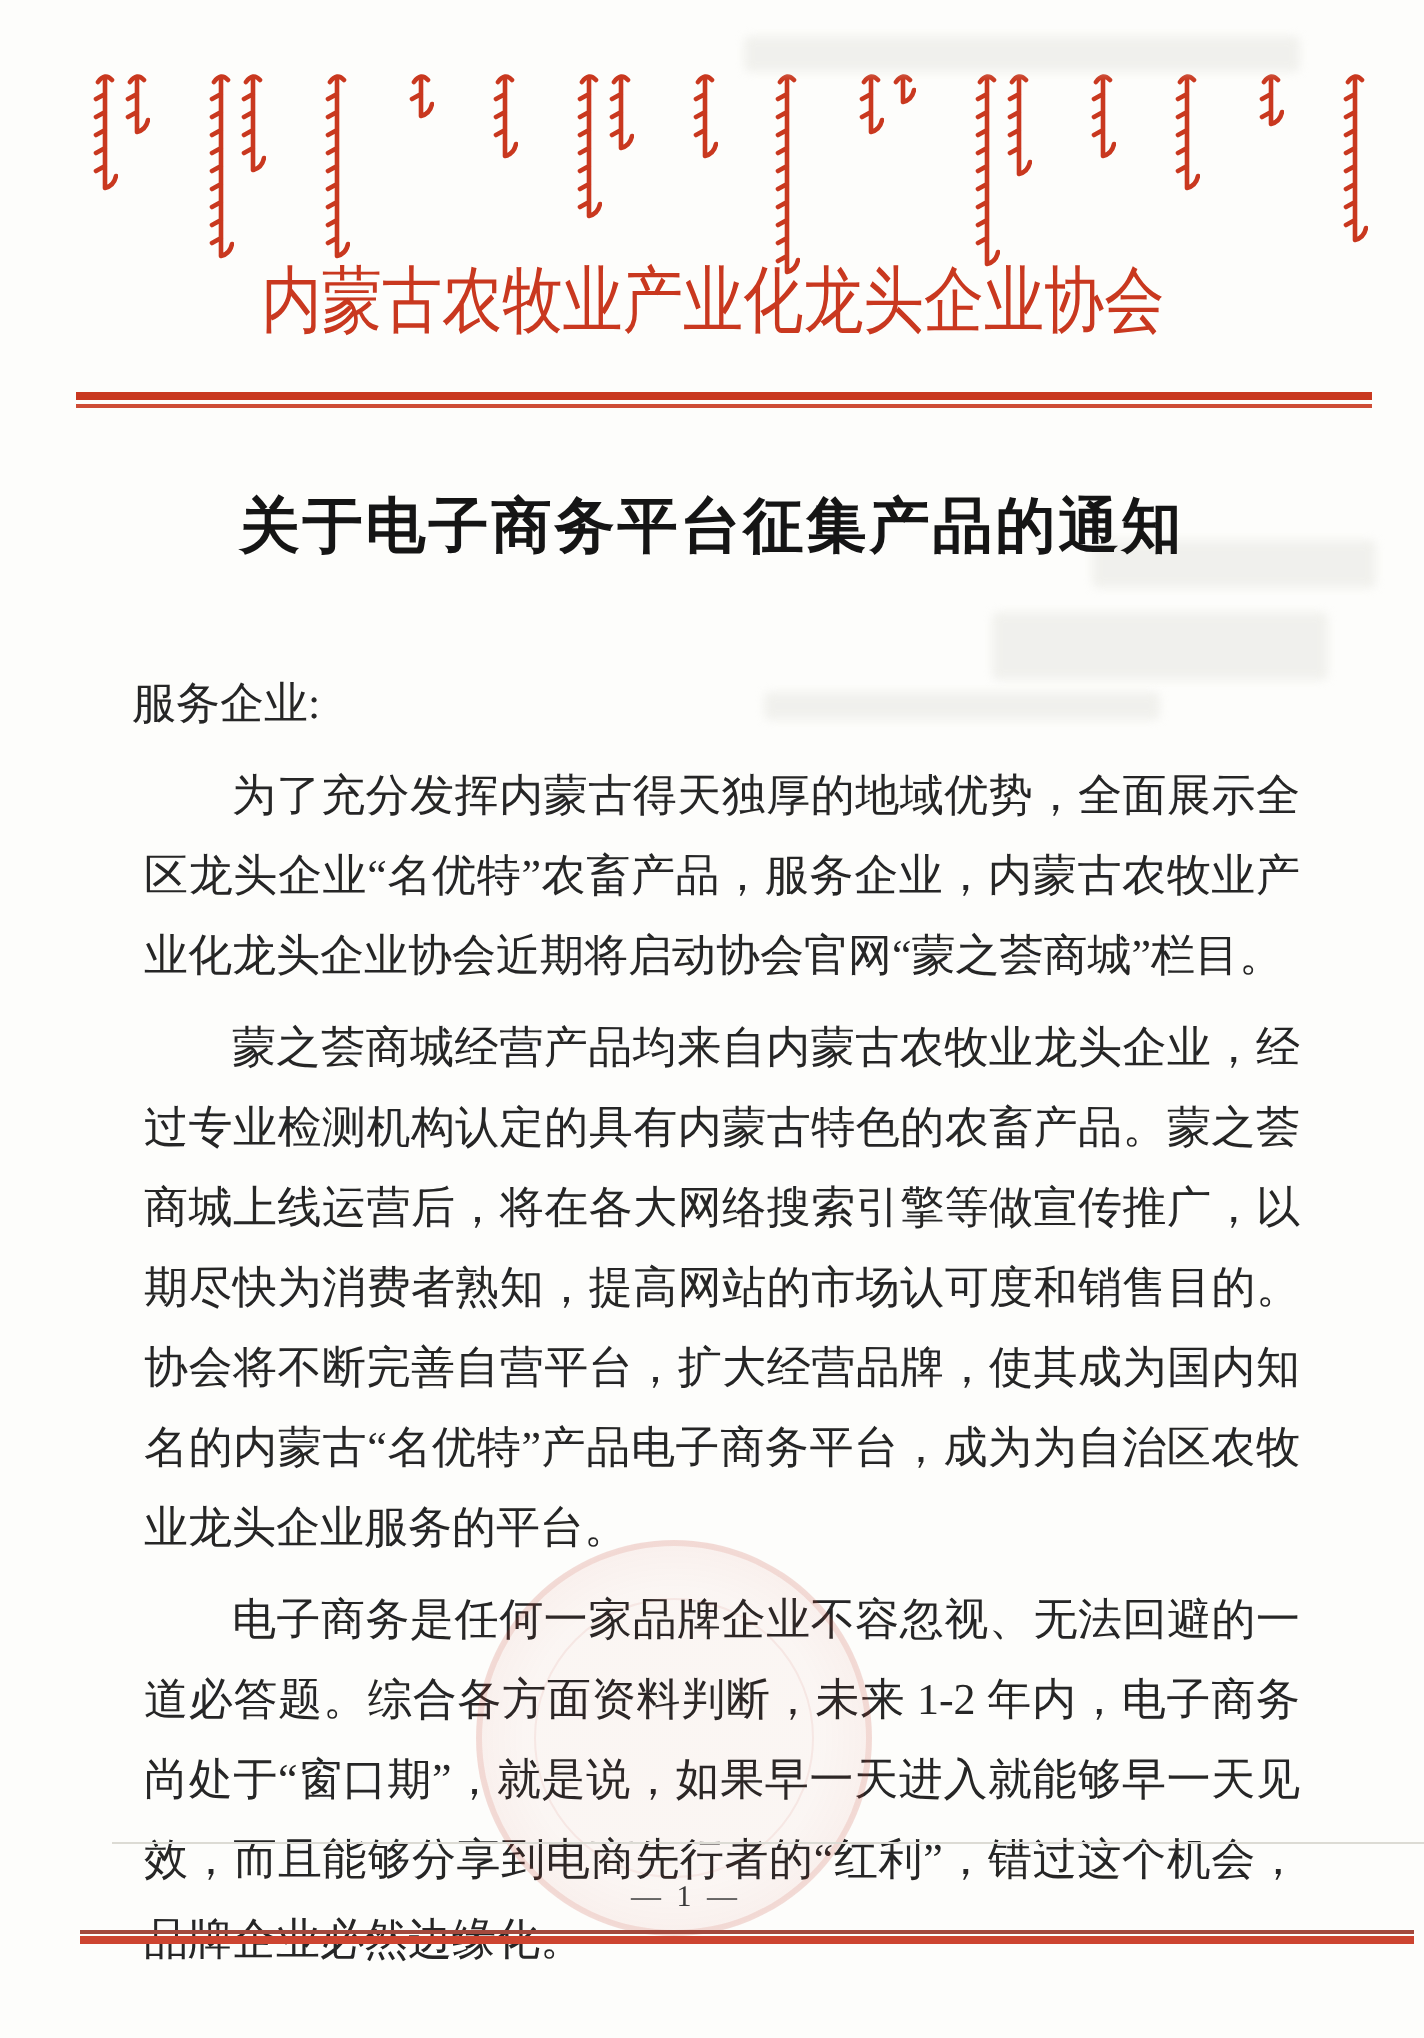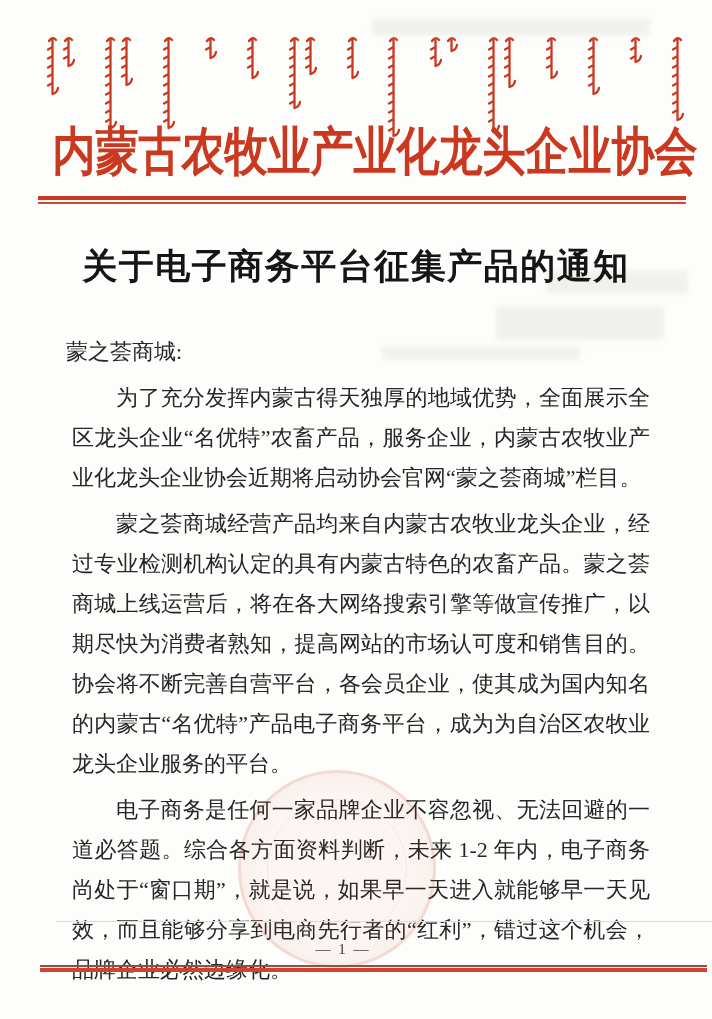--- a/index.html
+++ b/index.html
@@ -15,33 +15,33 @@
   .mongol-row {
     position:absolute; top:36px; left:46px; right:28px; height:110px;
     display:flex; justify-content:space-between; align-items:flex-start;
   }
   .mongol-word { display:flex; gap:3px; align-items:flex-start; }
 
   
   .org-name {
     position:absolute; top:116px; left:0; width:100%;
     text-align:center; white-space:nowrap;
-    color:var(--red); font-weight:bold; font-size:50px; line-height:70px;
+    color:var(--red); font-weight:normal; font-size:35px; line-height:70px;
   }
   .org-name > span { display:inline-block; transform:scale(0.86,1.04); transform-origin:center; }
 
   
   .divider-double { position:absolute; top:196px; left:38px; right:26px; }
   .divider-double .thick { height:3.5px; background:var(--red); }
   .divider-double .thin  { height:1.5px; background:var(--red); margin-top:2.5px; opacity:.9; }
 
   
   .doc-title {
     position:absolute; top:243px; left:0; width:100%;
-    text-align:center; font-size:35px; font-weight:bold;
+    text-align:center; font-size:30px; font-weight:bold;
     color:#151515; letter-spacing:1.5px;
   }
 
   
   .body-text {
     position:absolute; top:332px; left:66px; width:590px;
     font-size:22px; line-height:40px; color:var(--ink);
     text-align:justify;
   }
   .body-text .salutation { margin:0; text-indent:0; }
@@ -181,23 +181,23 @@
   </div>
 
   <div class="bleed b1"></div>
   <div class="bleed b2"></div>
   <div class="bleed b3"></div>
   <div class="bleed b4"></div>
 
   <div class="doc-title">关于电子商务平台征集产品的通知</div>
 
   <div class="body-text">
-    <p class="salutation">蒙之荟商城:</p>
+    <p class="salutation">服务企业:</p>
     <p class="para">为了充分发挥内蒙古得天独厚的地域优势，全面展示全区龙头企业“名优特”农畜产品，服务企业，内蒙古农牧业产业化龙头企业协会近期将启动协会官网“蒙之荟商城”栏目。</p>
-    <p class="para">蒙之荟商城经营产品均来自内蒙古农牧业龙头企业，经过专业检测机构认定的具有内蒙古特色的农畜产品。蒙之荟商城上线运营后，将在各大网络搜索引擎等做宣传推广，以期尽快为消费者熟知，提高网站的市场认可度和销售目的。协会将不断完善自营平台，各会员企业，使其成为国内知名的内蒙古“名优特”产品电子商务平台，成为为自治区农牧业龙头企业服务的平台。</p>
+    <p class="para">蒙之荟商城经营产品均来自内蒙古农牧业龙头企业，经过专业检测机构认定的具有内蒙古特色的农畜产品。蒙之荟商城上线运营后，将在各大网络搜索引擎等做宣传推广，以期尽快为消费者熟知，提高网站的市场认可度和销售目的。协会将不断完善自营平台，扩大经营品牌，使其成为国内知名的内蒙古“名优特”产品电子商务平台，成为为自治区农牧业龙头企业服务的平台。</p>
     <p class="para">电子商务是任何一家品牌企业不容忽视、无法回避的一道必答题。综合各方面资料判断，未来 1-2 年内，电子商务尚处于“窗口期”，就是说，如果早一天进入就能够早一天见效，而且能够分享到电商先行者的“红利”，错过这个机会，品牌企业必然边缘化。</p>
   </div>
 
   <div class="seal"></div>
 
   <div class="scan-line"></div>
   <div class="footer-num">— 1 —</div>
   <div class="footer-line">
     <div class="thin"></div>
     <div class="thick"></div>

